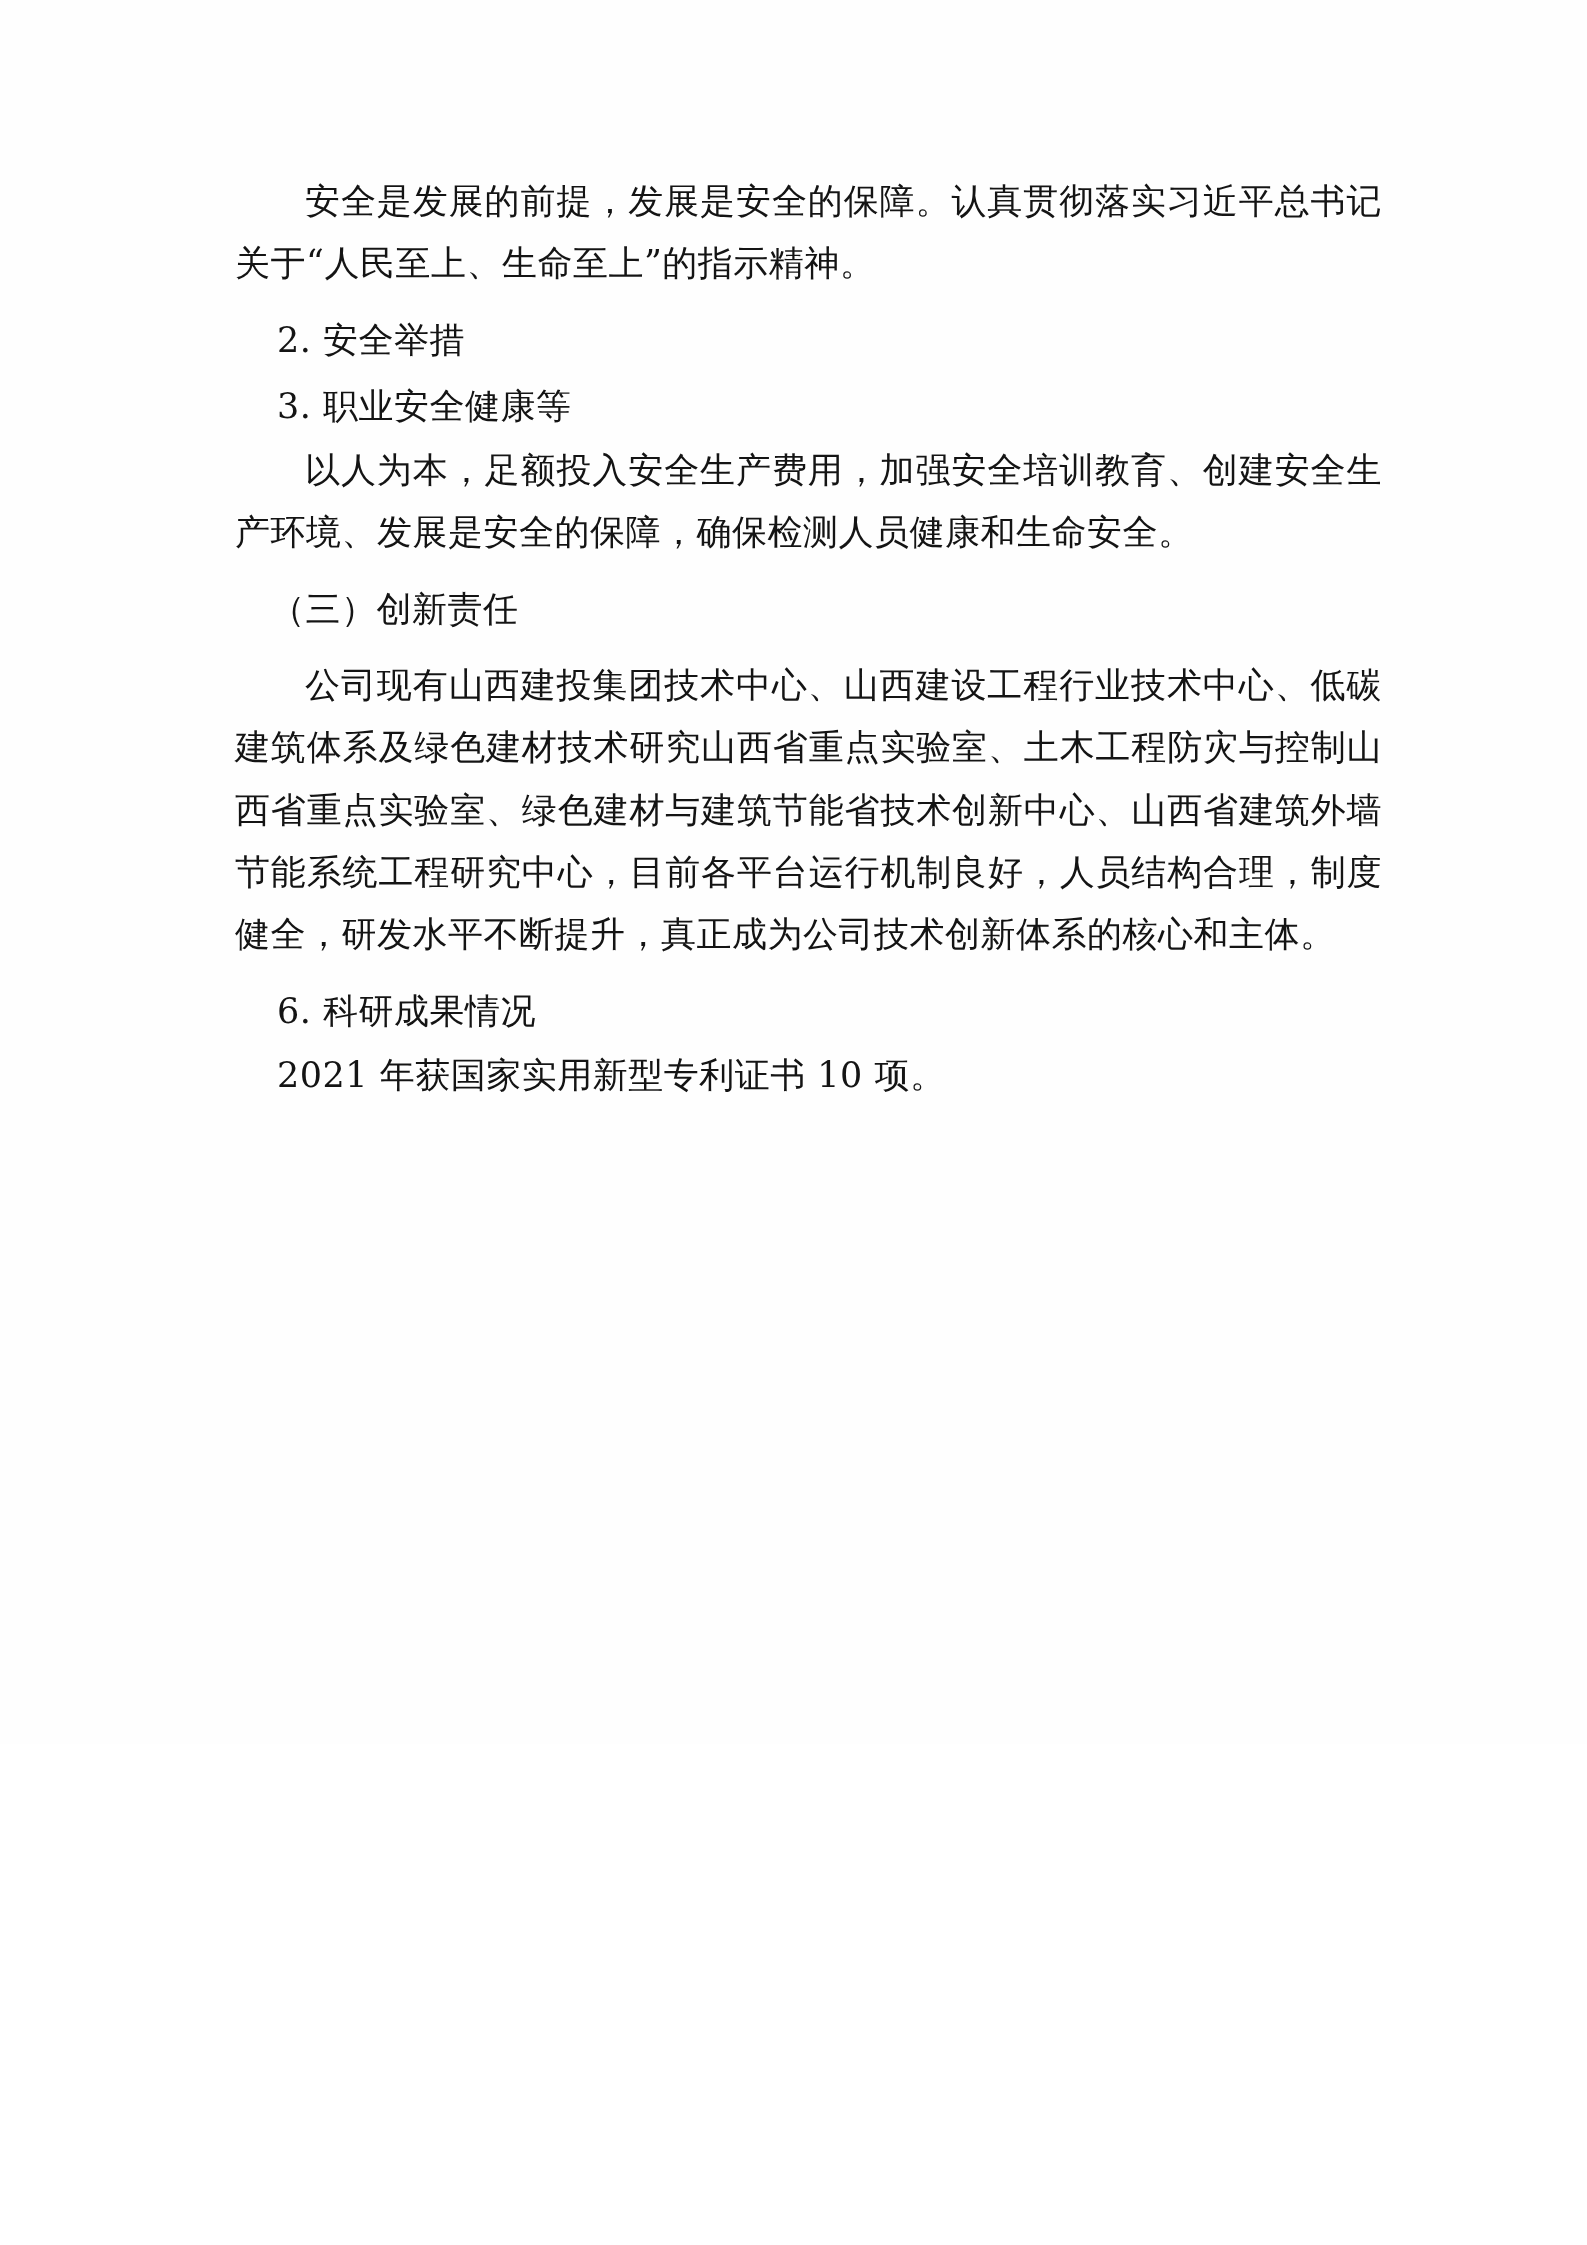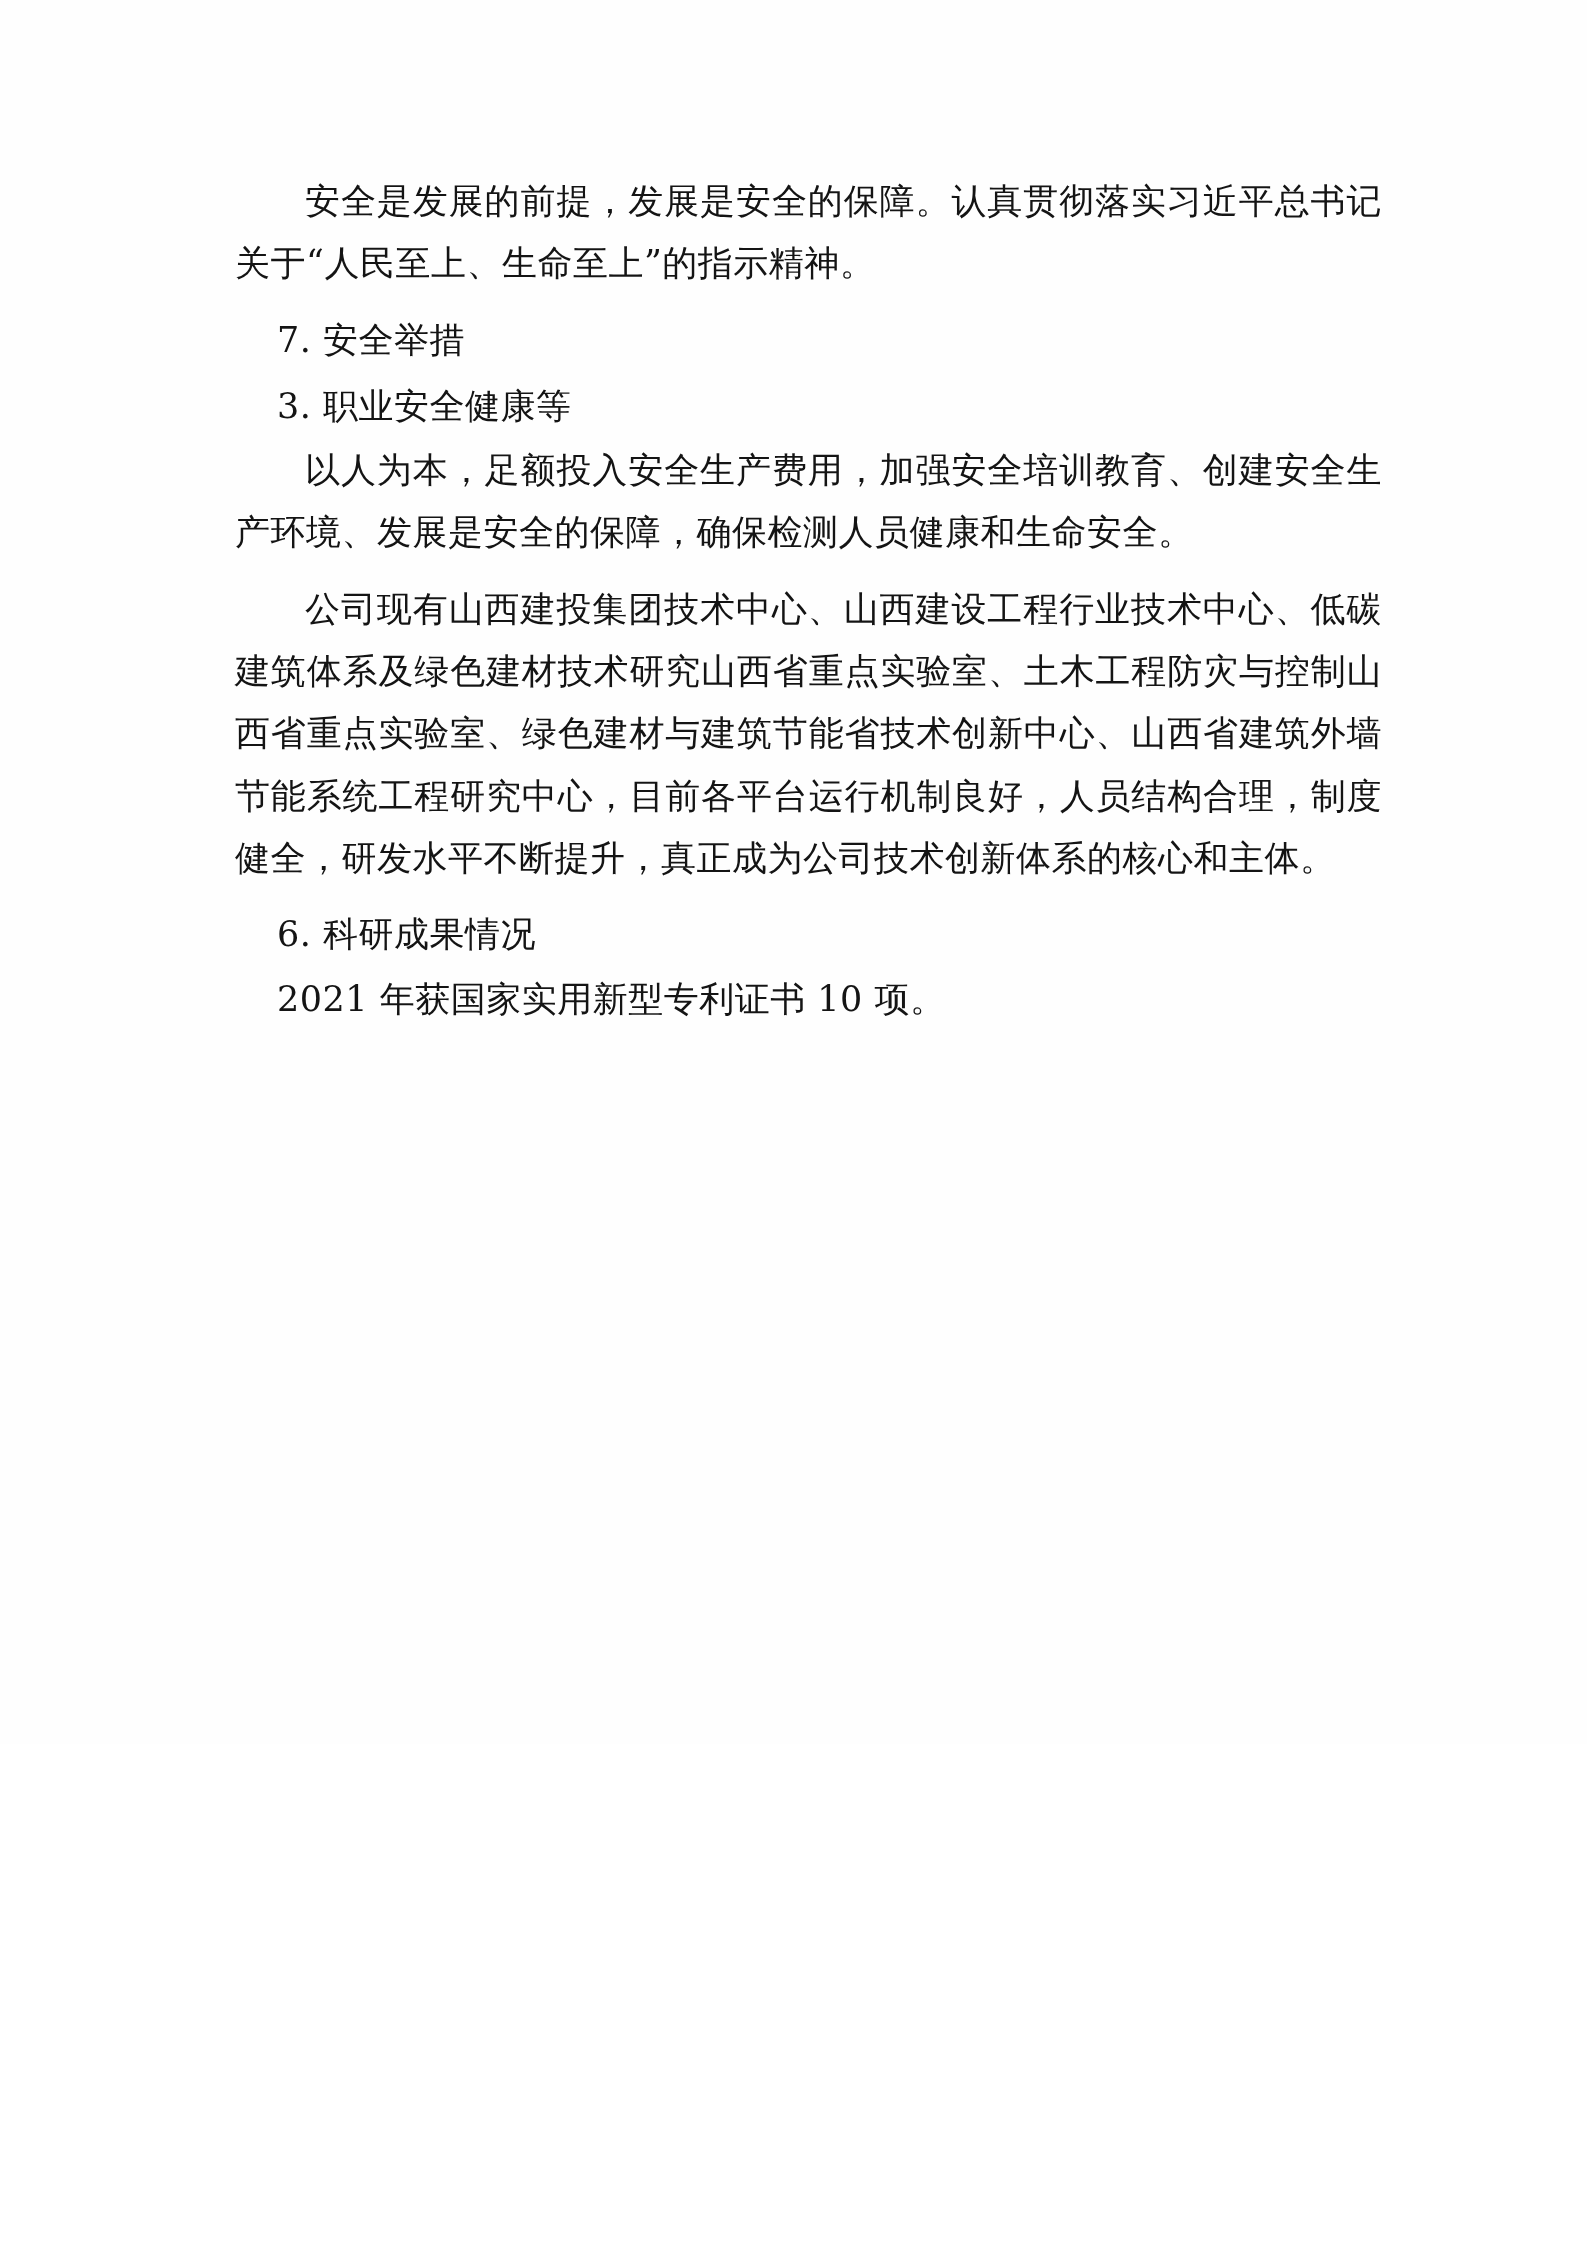--- a/index.html
+++ b/index.html
@@ -55,27 +55,28 @@
   }
 </style>
 </head>
 <body>
 
 <div class="page">
   <div class="doc-body">
 
     <p class="indent para gap-after">安全是发展的前提，发展是安全的保障。认真贯彻落实习近平总书记关于“人民至上、生命至上”的指示精神。</p>
 
-    <p class="heading">7. 安全举措</p>
+    <p class="heading">2. 安全举措</p>
 
 
     <p class="heading">3. 职业安全健康等</p>
 
     <p class="indent para gap-after">以人为本，足额投入安全生产费用，加强安全培训教育、创建安全生产环境、发展是安全的保障，确保检测人员健康和生命安全。</p>
 
+    <p class="section-heading gap-after">（三）创新责任</p>
 
 
 
     <p class="indent para gap-after">公司现有山西建投集团技术中心、山西建设工程行业技术中心、低碳建筑体系及绿色建材技术研究山西省重点实验室、土木工程防灾与控制山西省重点实验室、绿色建材与建筑节能省技术创新中心、山西省建筑外墙节能系统工程研究中心，目前各平台运行机制良好，人员结构合理，制度健全，研发水平不断提升，真正成为公司技术创新体系的核心和主体。</p>
 
     <p class="heading">6. 科研成果情况</p>
 
     <p class="indent-small para">2021 年获国家实用新型专利证书 10 项。</p>
 
   </div>

